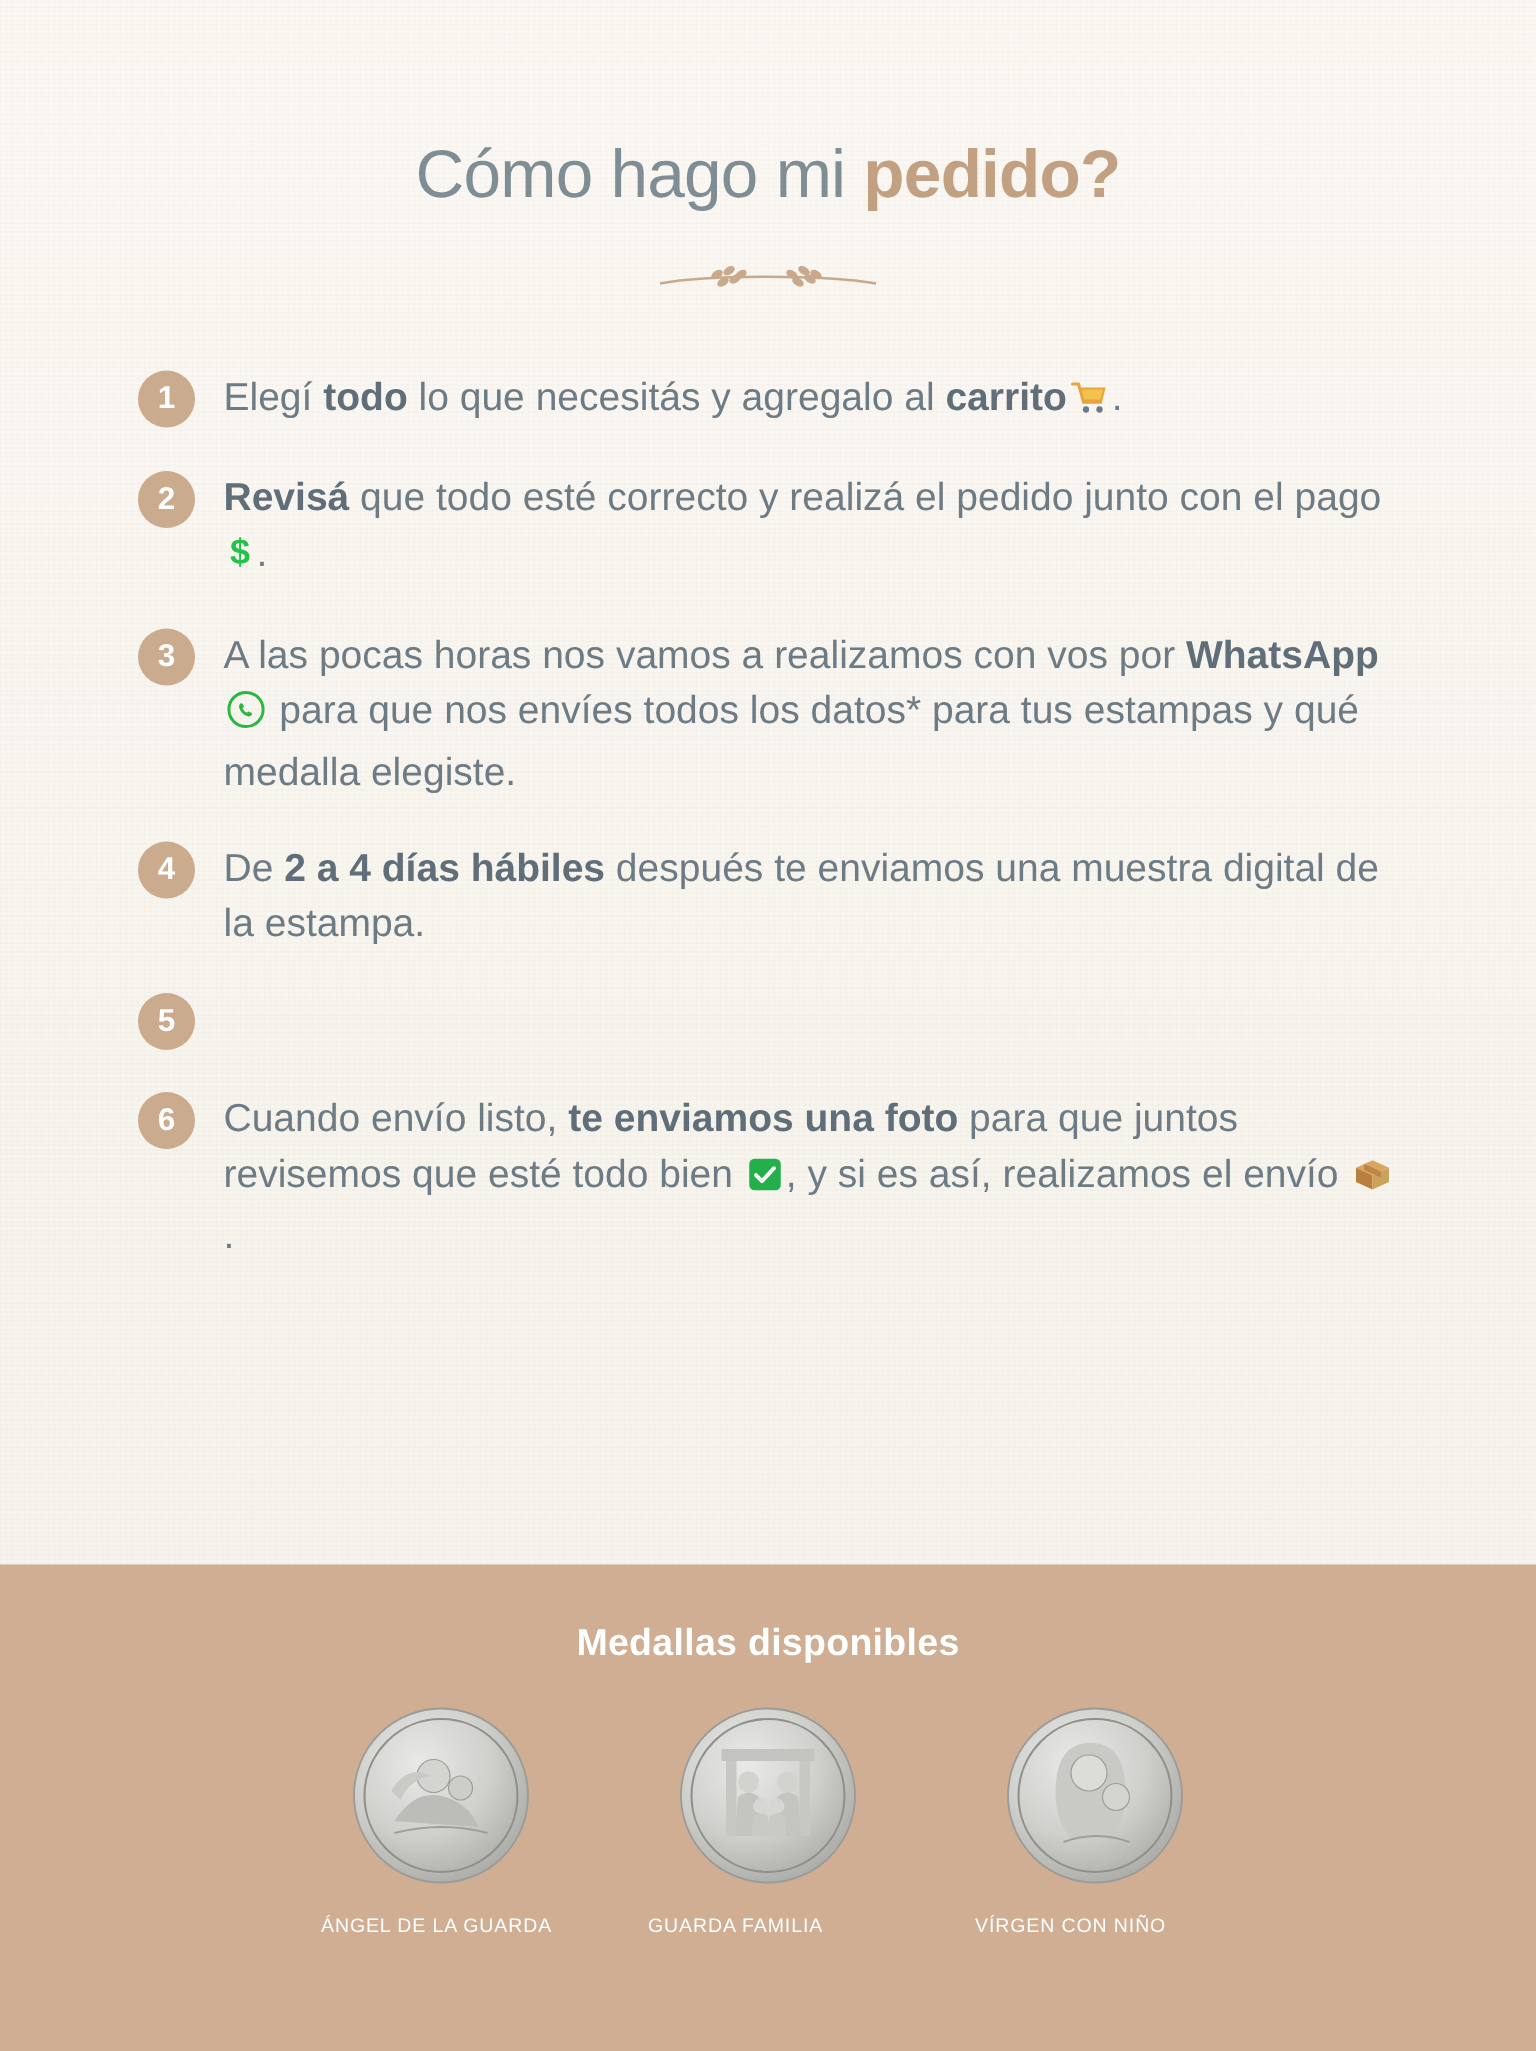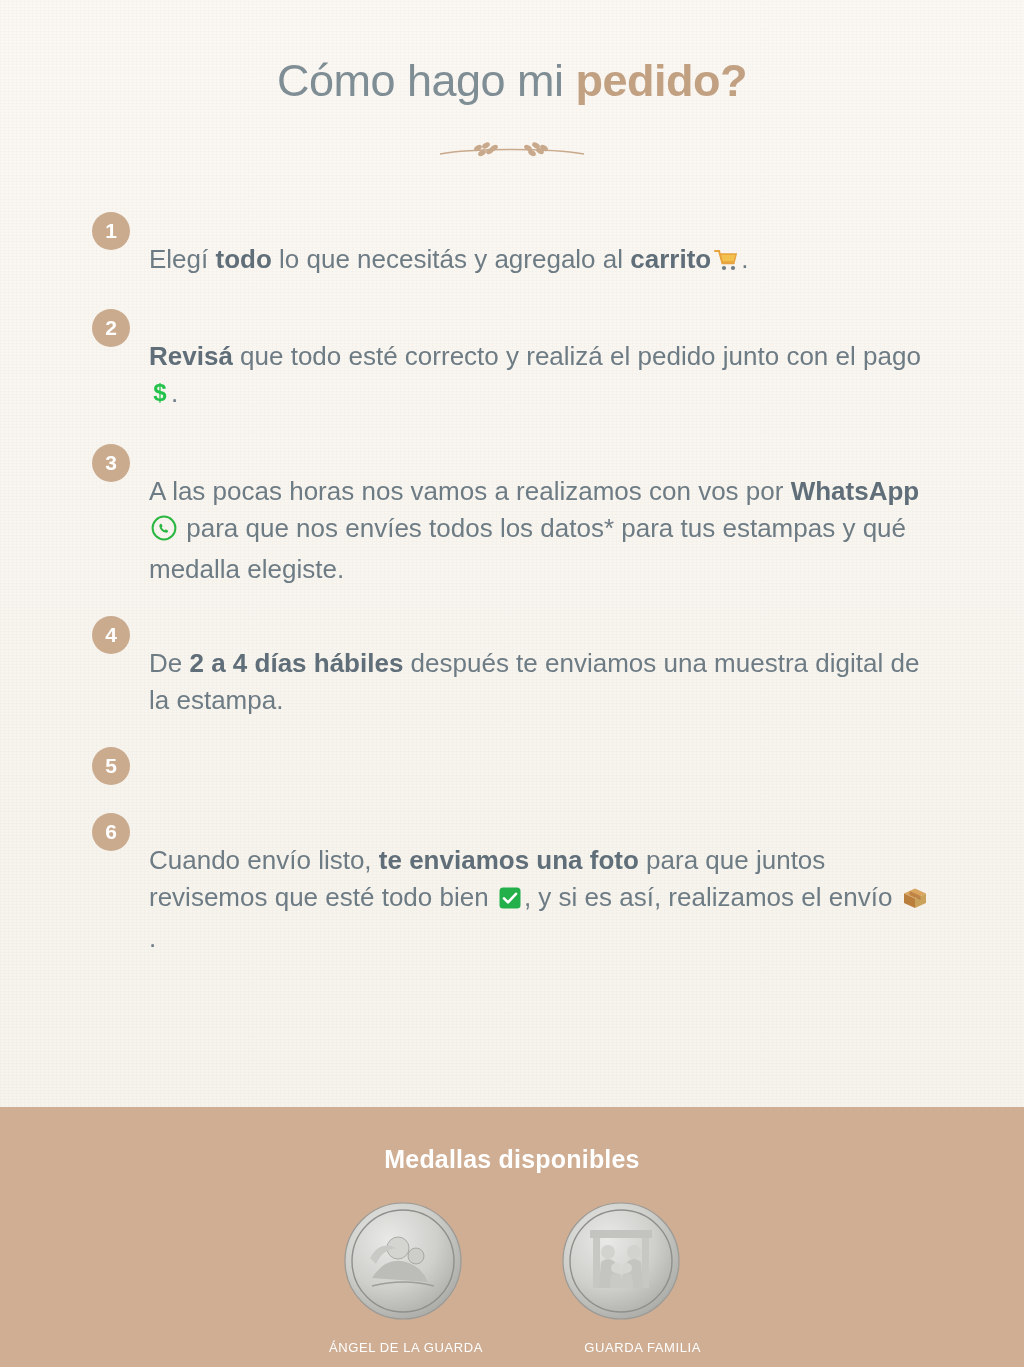--- a/index.html
+++ b/index.html
@@ -23,21 +23,21 @@
     inset: 0;
     background:
       repeating-linear-gradient(0deg, rgba(0,0,0,0.012) 0px, rgba(0,0,0,0.012) 1px, rgba(255,255,255,0) 1px, rgba(255,255,255,0) 3px),
       repeating-linear-gradient(90deg, rgba(0,0,0,0.010) 0px, rgba(0,0,0,0.010) 1px, rgba(255,255,255,0) 1px, rgba(255,255,255,0) 4px),
       linear-gradient(180deg, #fbf8f3 0%, #f7f4ee 60%, #f6f2ec 100%);
   }
 
   .content {
     position: relative;
     z-index: 2;
-    padding-top: 56px;
+    padding-top: 91px;
   }
 
   
   .title {
     text-align: center;
     font-size: 45px;
     line-height: 1.1;
     font-weight: 400;
     color: #7f8d95;
     letter-spacing: -0.5px;
@@ -79,61 +79,60 @@
     justify-content: center;
     margin-right: 19px;
     margin-top: 2px;
   }
   .step-text {
     font-size: 26px;
     line-height: 1.42;
     color: #6d7b84;
     font-weight: 400;
     padding-top: 1px;
-    margin-top: 30px;
   }
   .step-text b {
     font-weight: 700;
     color: #5f6e78;
   }
 
   
   .ic {
     display: inline-block;
     vertical-align: -4px;
     margin: 0 2px;
   }
 
   
   .medals-band {
     position: absolute;
     left: 0;
     right: 0;
     bottom: 0;
-    height: 260px;
+    height: 324px;
     background: #cfae93;
     z-index: 3;
     padding-top: 38px;
   }
   .medals-title {
     text-align: center;
     color: #ffffff;
     font-size: 25px;
     font-weight: 700;
     letter-spacing: 0.2px;
   }
   .medals-row {
     margin-top: 26px;
     display: flex;
     justify-content: center;
     gap: 58px;
   }
   .medal {
     width: 160px;
-    text-align: right;
+    text-align: left;
   }
   .medal-img {
     width: 122px;
     height: 122px;
     margin: 0 auto;
     display: block;
   }
   .medal-label {
     margin-top: 18px;
     color: #ffffff;
@@ -253,14 +252,32 @@
             <path d="M41 62 q7 -6 14 0 l2 26 h-18 z" fill="#c4c4c0"></path>
             <circle cx="74" cy="52" r="7" fill="#d2d2ce"></circle>
             <path d="M67 62 q7 -6 14 0 l2 26 h-18 z" fill="#c4c4c0"></path>
             <circle cx="56" cy="68" r="5" fill="#d6d6d2"></circle>
             <path d="M51 75 q5 -4 10 0 l1 13 h-12 z" fill="#c9c9c5"></path>
             <circle cx="67" cy="68" r="5" fill="#d6d6d2"></circle>
             <path d="M62 75 q5 -4 10 0 l1 13 h-12 z" fill="#c9c9c5"></path>
           </svg></div>
         <div class="medal-label">GUARDA FAMILIA</div>
       </div>
+      <div class="medal">
+        <div class="medal-img"><svg viewBox="0 0 122 122" width="122" height="122">
+            <defs>
+              <radialGradient id="g-medal-virgen-con-nino" cx="38%" cy="32%" r="75%">
+                <stop offset="0%" stop-color="#e9e9e7"></stop>
+                <stop offset="55%" stop-color="#cfcfcc"></stop>
+                <stop offset="100%" stop-color="#a8a8a5"></stop>
+              </radialGradient>
+            </defs>
+            <circle cx="61" cy="61" r="58" fill="url(#g-medal-virgen-con-nino)" stroke="#9a9a97" stroke-width="1.2"></circle>
+            <circle cx="61" cy="61" r="51" fill="none" stroke="#8f8f8c" stroke-width="1.4"></circle>
+            <path d="M61 26 q18 2 20 26 q2 26 -10 38 h-26 q-12 -14 -10 -38 q2 -24 20 -26 z" fill="#c9c9c5"></path>
+            <circle cx="57" cy="46" r="12" fill="#dcdcd8" stroke="#9d9d99" stroke-width="0.8"></circle>
+            <circle cx="75" cy="62" r="9" fill="#d4d4d0" stroke="#9d9d99" stroke-width="0.8"></circle>
+            <path d="M40 92 q22 -8 44 0" stroke="#9d9d99" stroke-width="1.3" fill="none"></path>
+          </svg></div>
+        <div class="medal-label">VÍRGEN CON NIÑO</div>
+      </div>
     </div>
 </div>
 
 </body></html>

